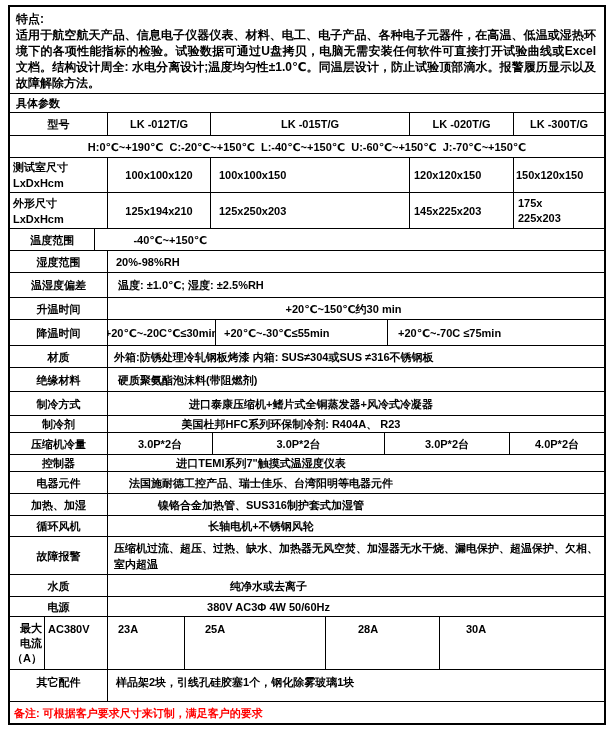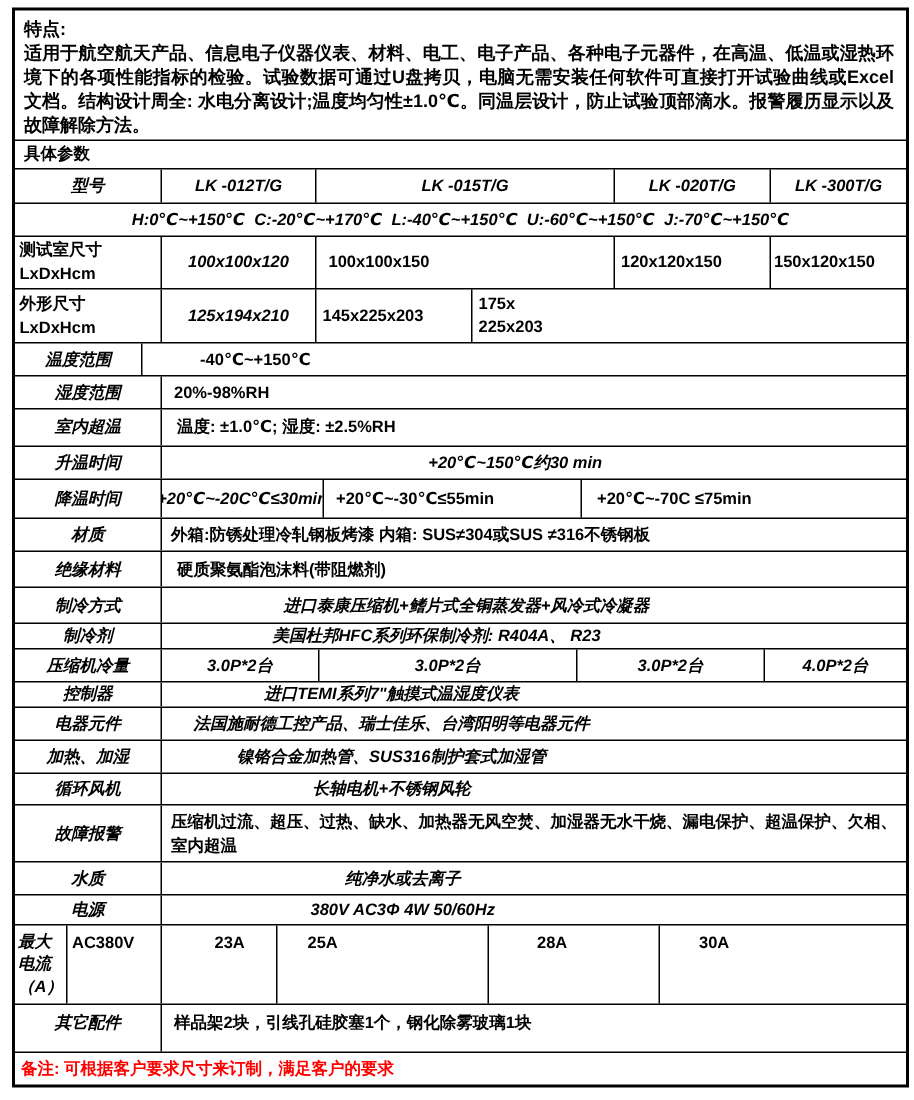--- a/index.html
+++ b/index.html
@@ -8,21 +8,21 @@
     width:609px; height:733px; overflow:hidden;
     font-family:"Liberation Sans","DejaVu Sans",sans-serif;
     font-weight:700; color:#000; font-size:11px; line-height:14px;
   }
   .sheet { padding:5px 0 0 8px; }
   .doc { width:598px; border:2px solid #000; background:#fff; }
   .r { display:flex; border-top:1px solid #000; align-items:stretch; }
   .r:first-child { border-top:none; }
   .c { display:flex; align-items:center; border-left:1px solid #000; overflow:hidden; }
   .c:first-child { border-left:none; }
-  .ctr { justify-content:center; text-align:left;font-style:italic; }
+  .ctr { justify-content:center; text-align:right; }
   .col { flex-direction:column; align-items:flex-start; justify-content:center; }
   .pre { white-space:pre-line; }
   .prekeep { white-space:pre; }
   .topal { align-items:flex-start; }
   .features { display:block; padding:4px 8px 2px 6px; font-size:12px; line-height:16px; }
   .features .body { text-align:justify; }
   .note-row { color:#ff0000; }
 </style>
 </head>
 <body>
@@ -41,54 +41,55 @@
 
     <div class="r" style="min-height:23px">
       <div class="c ctr" style="width:97px">型号</div>
       <div class="c ctr" style="width:103px">LK -012T/G</div>
       <div class="c ctr" style="width:199px">LK -015T/G</div>
       <div class="c ctr" style="width:104px">LK -020T/G</div>
       <div class="c ctr" style="width:91px">LK -300T/G</div>
     </div>
 
     <div class="r" style="min-height:22px">
-      <div class="c ctr prekeep" style="width:594px">H:0℃~+150℃  C:-20℃~+170℃  L:-40℃~+150℃  U:-60℃~+150℃  J:-70℃~+150℃</div>
+      <div class="c ctr prekeep" style="width:594px">H:0℃~+190℃  C:-20℃~+150℃  L:-40℃~+150℃  U:-60℃~+150℃  J:-70℃~+150℃</div>
     </div>
 
     <div class="r" style="min-height:35px">
       <div class="c col pre" style="width:97px;padding-left:3px;line-height:16px">测试室尺寸
 LxDxHcm</div>
       <div class="c ctr" style="width:103px">100x100x120</div>
       <div class="c" style="width:199px;padding-left:8px">100x100x150</div>
       <div class="c" style="width:104px;padding-left:4px">120x120x150</div>
       <div class="c" style="width:91px;padding-left:2px">150x120x150</div>
     </div>
 
     <div class="r" style="min-height:36px">
       <div class="c col pre" style="width:97px;padding-left:3px;line-height:16px">外形尺寸
 LxDxHcm</div>
       <div class="c ctr" style="width:103px">125x194x210</div>
+      <div class="c" style="width:199px;padding-left:8px">125x250x203</div>
       <div class="c" style="width:104px;padding-left:4px">145x225x203</div>
       <div class="c pre" style="width:91px;padding-left:4px;line-height:15px">175x
 225x203</div>
     </div>
 
     <div class="r" style="min-height:22px">
       <div class="c ctr" style="width:97px">温度范围</div>
       <div class="c" style="width:580px;padding-left:38px">-40℃~+150℃</div>
     </div>
 
     <div class="r" style="min-height:22px">
       <div class="c ctr" style="width:97px">湿度范围</div>
       <div class="c" style="width:455px;padding-left:8px">20%-98%RH</div>
     </div>
 
 
     <div class="r" style="min-height:25px">
-      <div class="c ctr" style="width:97px">室内超温</div>
+      <div class="c ctr" style="width:97px">温湿度偏差</div>
       <div class="c" style="width:497px;padding-left:10px">温度: ±1.0℃; 湿度: ±2.5%RH</div>
     </div>
 
     <div class="r" style="min-height:22px">
       <div class="c ctr" style="width:97px">升温时间</div>
       <div class="c ctr" style="width:497px;padding-right:25px">+20℃~150℃约30 min</div>
     </div>
 
     <div class="r" style="min-height:26px">
       <div class="c ctr" style="width:97px">降温时间</div>
@@ -158,21 +159,21 @@
     <div class="r" style="min-height:20px">
       <div class="c ctr" style="width:97px">电源</div>
       <div class="c ctr" style="width:497px;padding-right:175px">380V AC3Φ 4W 50/60Hz</div>
     </div>
 
     <div class="r" style="min-height:53px">
       <div class="c ctr pre" style="width:34px;line-height:15px">最大
 电流
 （A）</div>
       <div class="c topal" style="width:63px;padding-top:5px;padding-left:3px">AC380V</div>
-      <div class="c topal" style="width:77px;padding-top:5px;padding-left:35px">23A</div>
+      <div class="c topal" style="width:77px;padding-top:5px;padding-left:10px">23A</div>
       <div class="c topal" style="width:141px;padding-top:5px;padding-left:20px">25A</div>
       <div class="c topal" style="width:114px;padding-top:5px;padding-left:32px">28A</div>
       <div class="c topal" style="width:165px;padding-top:5px;padding-left:26px">30A</div>
     </div>
 
     <div class="r" style="min-height:32px">
       <div class="c ctr topal" style="width:97px;padding-top:5px">其它配件</div>
       <div class="c topal" style="width:497px;padding-top:5px;padding-left:8px">样品架2块，引线孔硅胶塞1个，钢化除雾玻璃1块</div>
     </div>
 

